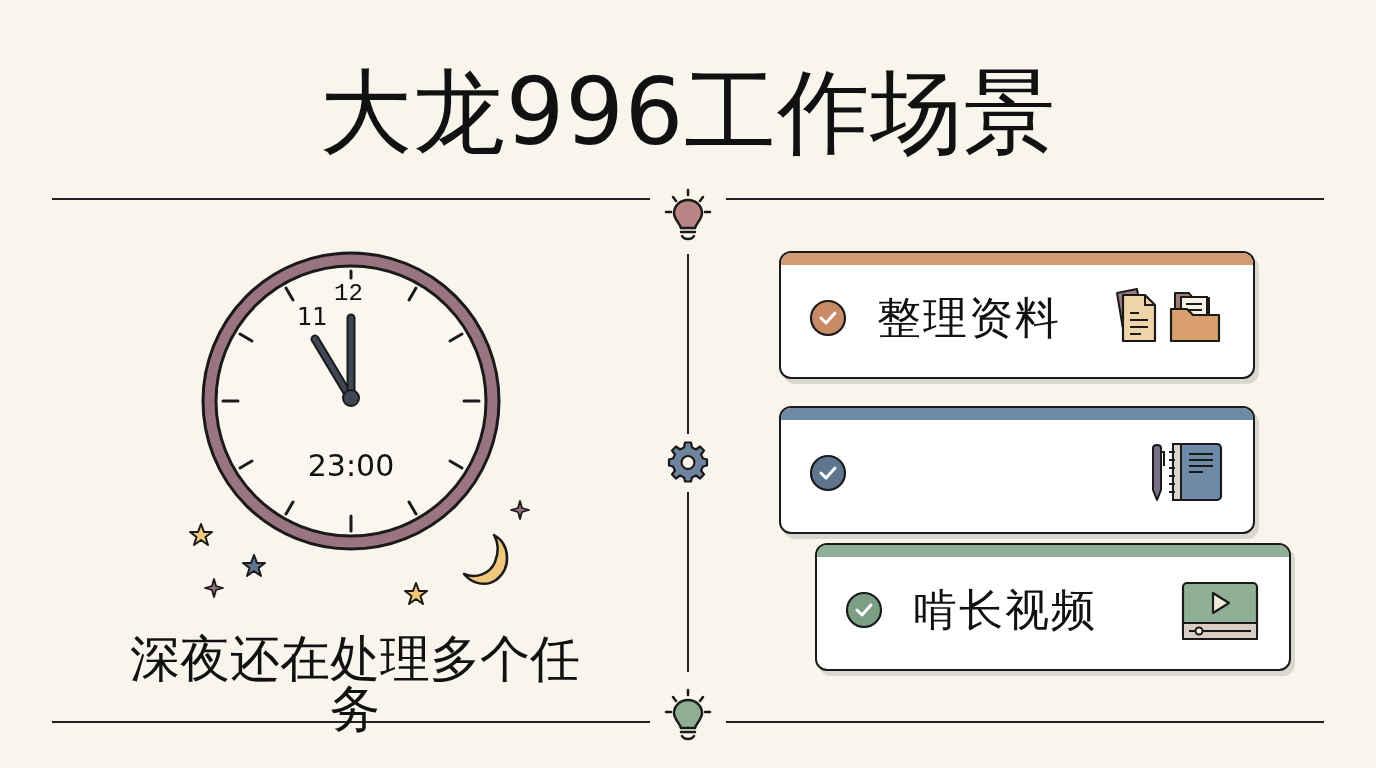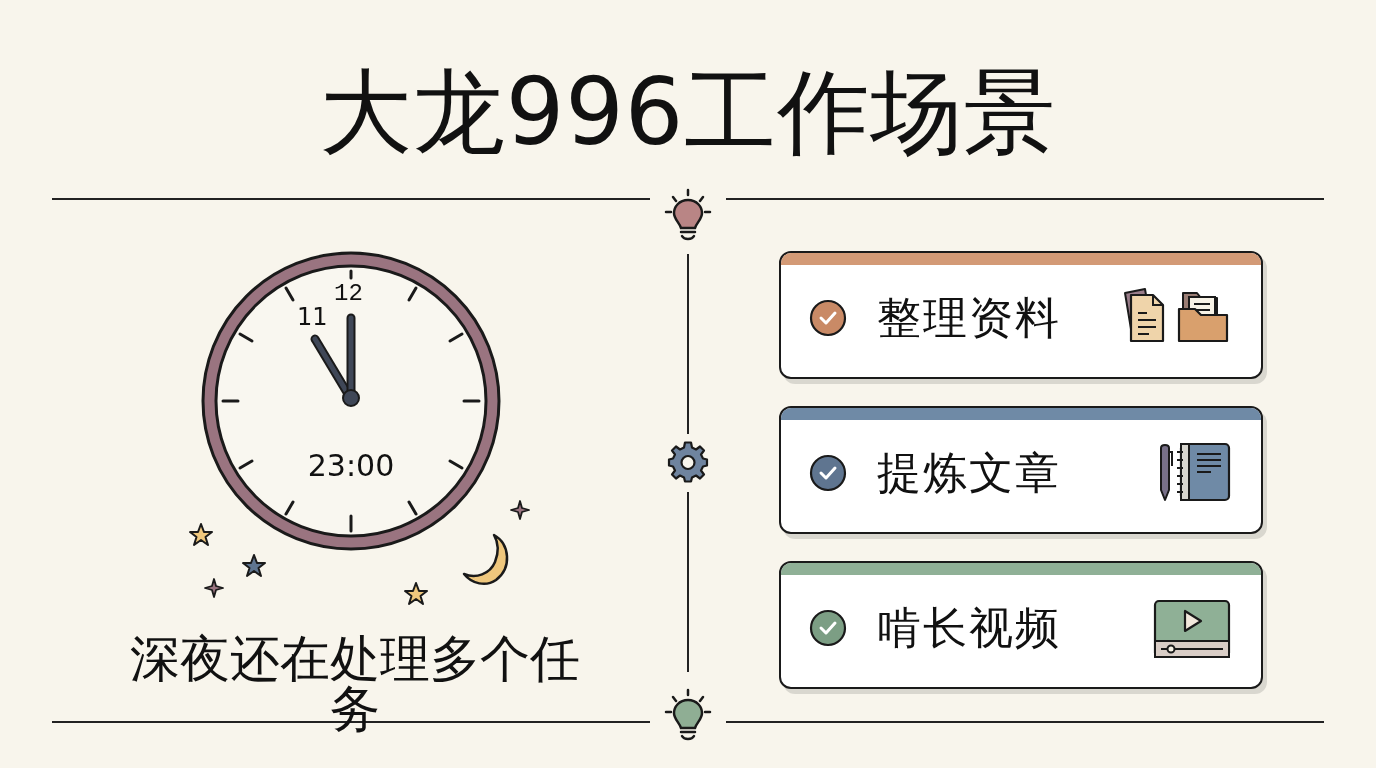--- a/index.html
+++ b/index.html
@@ -3,21 +3,21 @@
 <meta charset="utf-8">
 <style>
   html, body { margin:0; padding:0; }
   body { width:1376px; height:768px; background:#f8f5ec; position:relative; overflow:hidden; font-family:"DejaVu Sans", sans-serif; color:#111; }
   .title { position:absolute; left:0; top:58px; width:1376px; text-align:center; font-size:92px; font-weight:500; letter-spacing:1px; line-height:110px; }
   .hline { position:absolute; height:2px; background:#222; }
   .vline { position:absolute; width:2px; background:#222; left:687px; }
   .node { position:absolute; }
   .clock-wrap { position:absolute; left:196px; top:246px; width:310px; height:310px; }
   .subtitle { position:absolute; left:130px; top:634px; width:450px; text-align:center; font-size:50px; line-height:50px; }
-  .card { position:absolute; left:779px; width:472px; height:124px; background:#fff; border:2px solid #1a1a1a; border-radius:12px; box-shadow:4px 5px 0 rgba(0,0,0,0.12); overflow:hidden;padding-left:8px; }
+  .card { position:absolute; left:779px; width:472px; height:124px; background:#fff; border:2px solid #1a1a1a; border-radius:12px; box-shadow:4px 5px 0 rgba(0,0,0,0.12); overflow:hidden; }
   .card .bar { position:absolute; left:0; top:0; right:0; height:12px; }
   .card .check { position:absolute; left:28px; top:46px; width:38px; height:38px; }
   .card .label { position:absolute; left:96px; top:36px; font-size:44px; line-height:58px; letter-spacing:2px; }
   .card .icon { position:absolute; right:24px; top:32px; width:120px; height:66px; }
 </style>
 </head>
 <body>
 
 <div class="title">大龙996工作场景</div>
 
@@ -158,21 +158,20 @@
 </div>
 
 <div class="card" style="top:406px;">
   <div class="bar" style="background:#6f8aa6;"></div>
   <div class="check">
     <svg width="38" height="38" viewBox="0 0 38 38">
         <circle cx="19" cy="19" r="17" fill="#5f7590" stroke="#1a1a1a" stroke-width="2.2"></circle>
         <path d="M12 19 L17 24 L26 14" fill="none" stroke="#fff" stroke-width="3" stroke-linecap="round" stroke-linejoin="round"></path>
       </svg>
   </div>
-  <div class="label">提炼文章</div>
   <div class="icon">
     <svg width="120" height="66" viewBox="0 0 120 66">
       <path d="M44 8 C44 4 52 4 52 8 L52 50 L48 60 L44 50 Z" fill="#787088" stroke="#1a1a1a" stroke-width="2" stroke-linejoin="round"></path>
       <path d="M52 12 L55 12 L55 26" fill="none" stroke="#1a1a1a" stroke-width="2"></path>
       <rect x="64" y="4" width="48" height="56" rx="4" fill="#6f8aa6" stroke="#1a1a1a" stroke-width="2.2"></rect>
       <rect x="64" y="4" width="8" height="56" fill="#d8d6cf" stroke="#1a1a1a" stroke-width="2"></rect>
       <g stroke="#1a1a1a" stroke-width="2">
           <line x1="60" y1="12" x2="66" y2="12"></line>
           <line x1="60" y1="20" x2="66" y2="20"></line>
           <line x1="60" y1="28" x2="66" y2="28"></line>
@@ -183,21 +182,21 @@
       <g stroke="#1a1a1a" stroke-width="2">
           <line x1="80" y1="14" x2="104" y2="14"></line>
           <line x1="80" y1="20" x2="104" y2="20"></line>
           <line x1="80" y1="26" x2="104" y2="26"></line>
           <line x1="80" y1="32" x2="94" y2="32"></line>
         </g>
     </svg>
   </div>
 </div>
 
-<div class="card" style="top:561px;">
+<div class="card" style="top:543px;margin-left:36px;">
   <div class="bar" style="background:#8fb096;"></div>
   <div class="check">
     <svg width="38" height="38" viewBox="0 0 38 38">
         <circle cx="19" cy="19" r="17" fill="#7c9e84" stroke="#1a1a1a" stroke-width="2.2"></circle>
         <path d="M12 19 L17 24 L26 14" fill="none" stroke="#fff" stroke-width="3" stroke-linecap="round" stroke-linejoin="round"></path>
       </svg>
   </div>
   <div class="label">啃长视频</div>
   <div class="icon">
     <svg width="120" height="66" viewBox="0 0 120 66">

